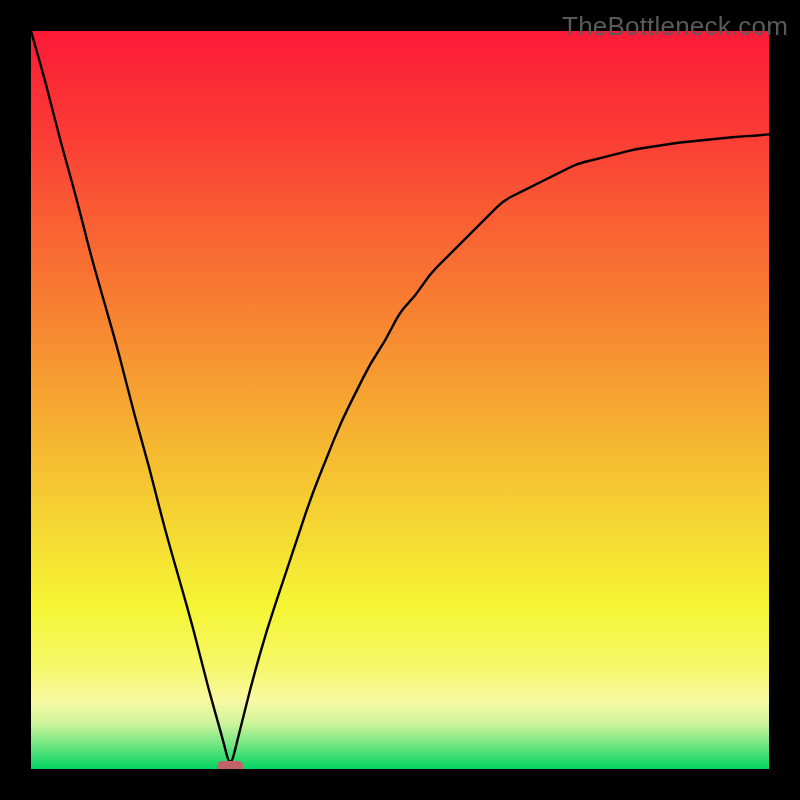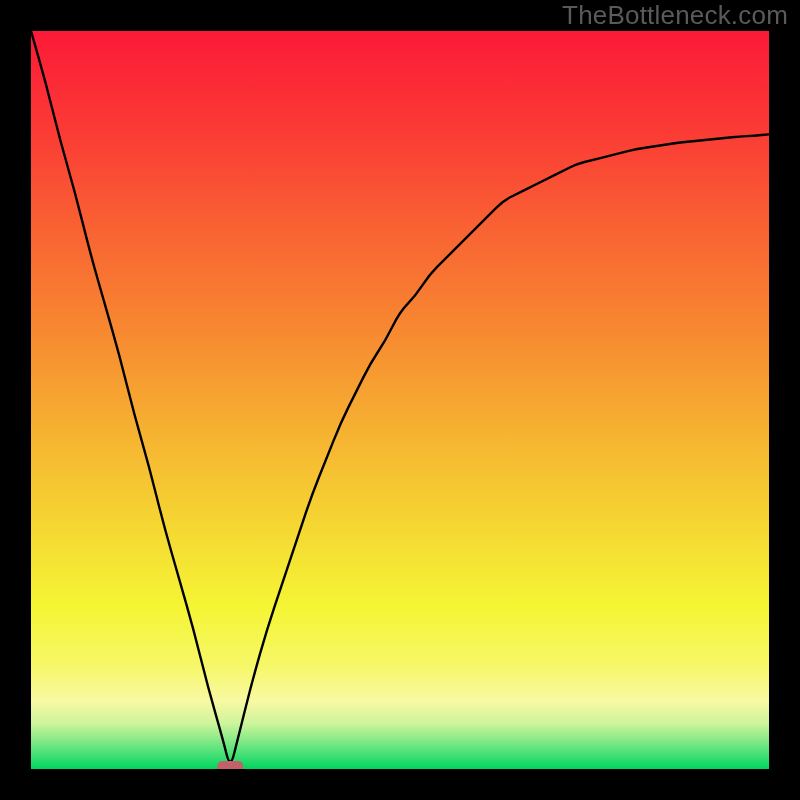--- a/index.html
+++ b/index.html
@@ -12,21 +12,21 @@
     font-family: Arial, Helvetica, sans-serif;
   }
   .outer {
     position: relative;
     width: 800px;
     height: 800px;
     background: #000;
   }
   .watermark {
     position: absolute;
-    top: 0px;
+    top: 11px;
     right: 12px;
     color: #5a5a5a;
     font-size: 26px;
     letter-spacing: 0.2px;
     z-index: 20;
     user-select: none;
   }
   .plot-wrap {
     position: absolute;
     left: 31px;

